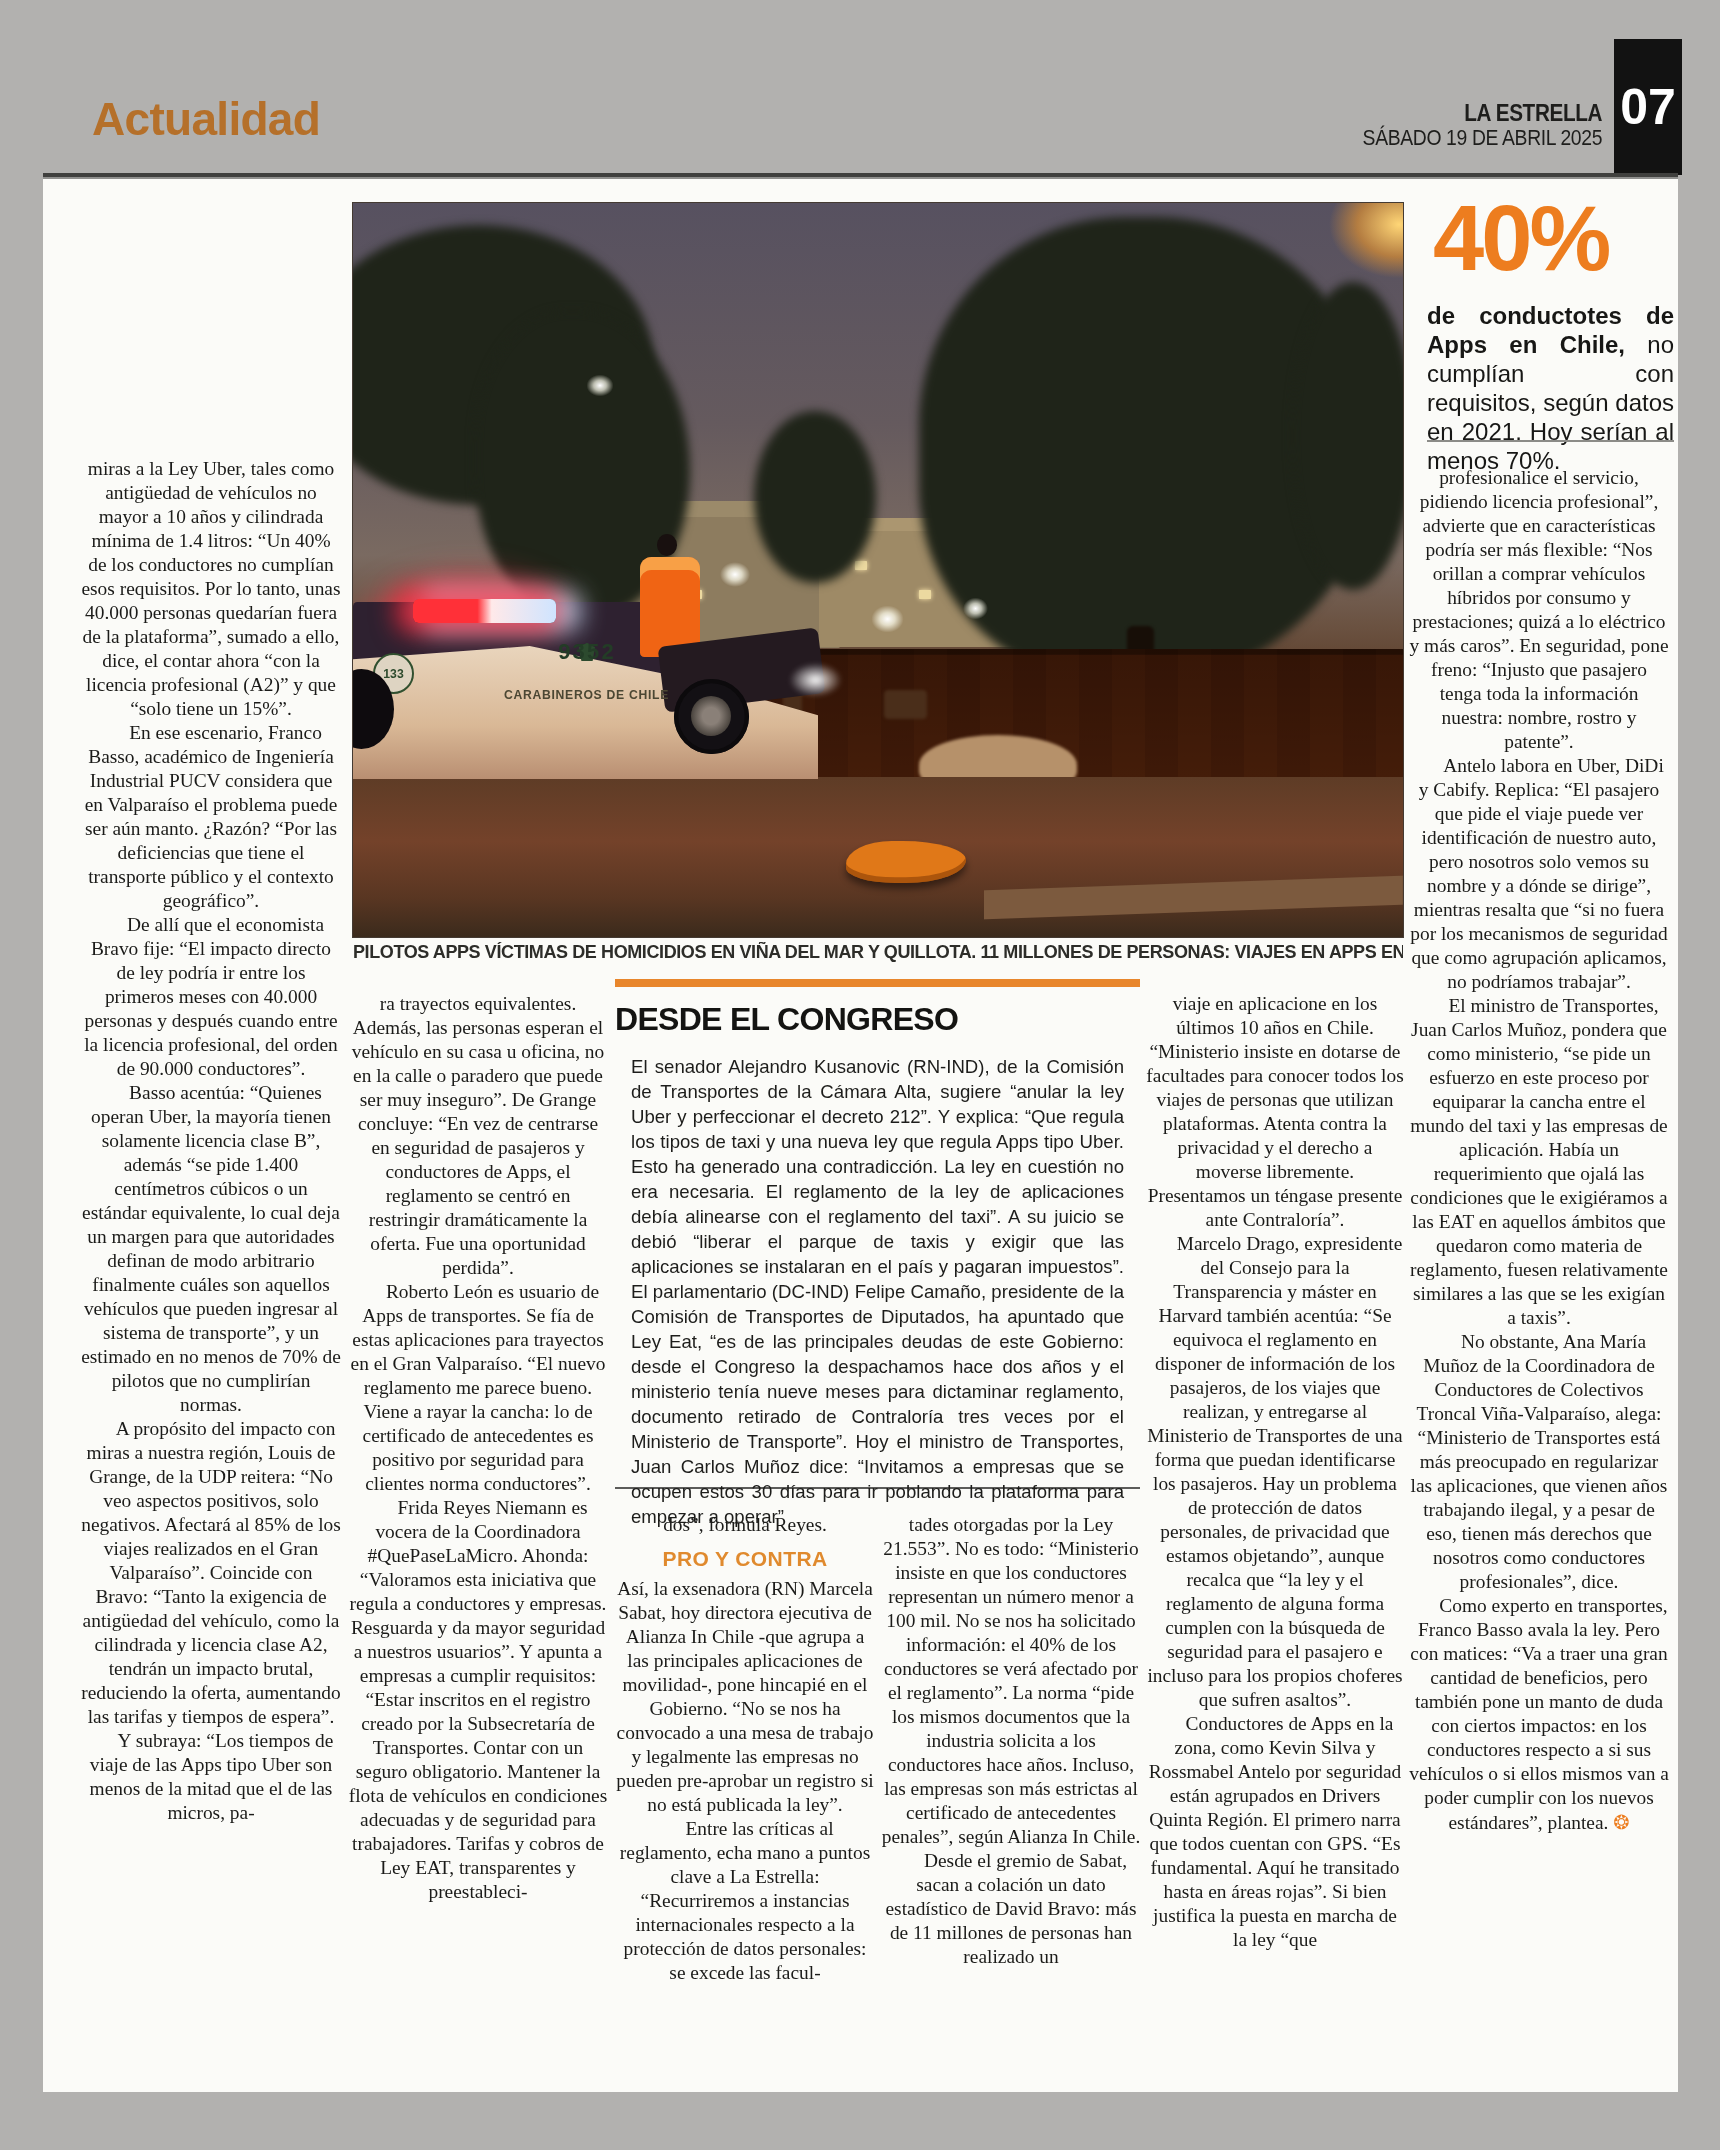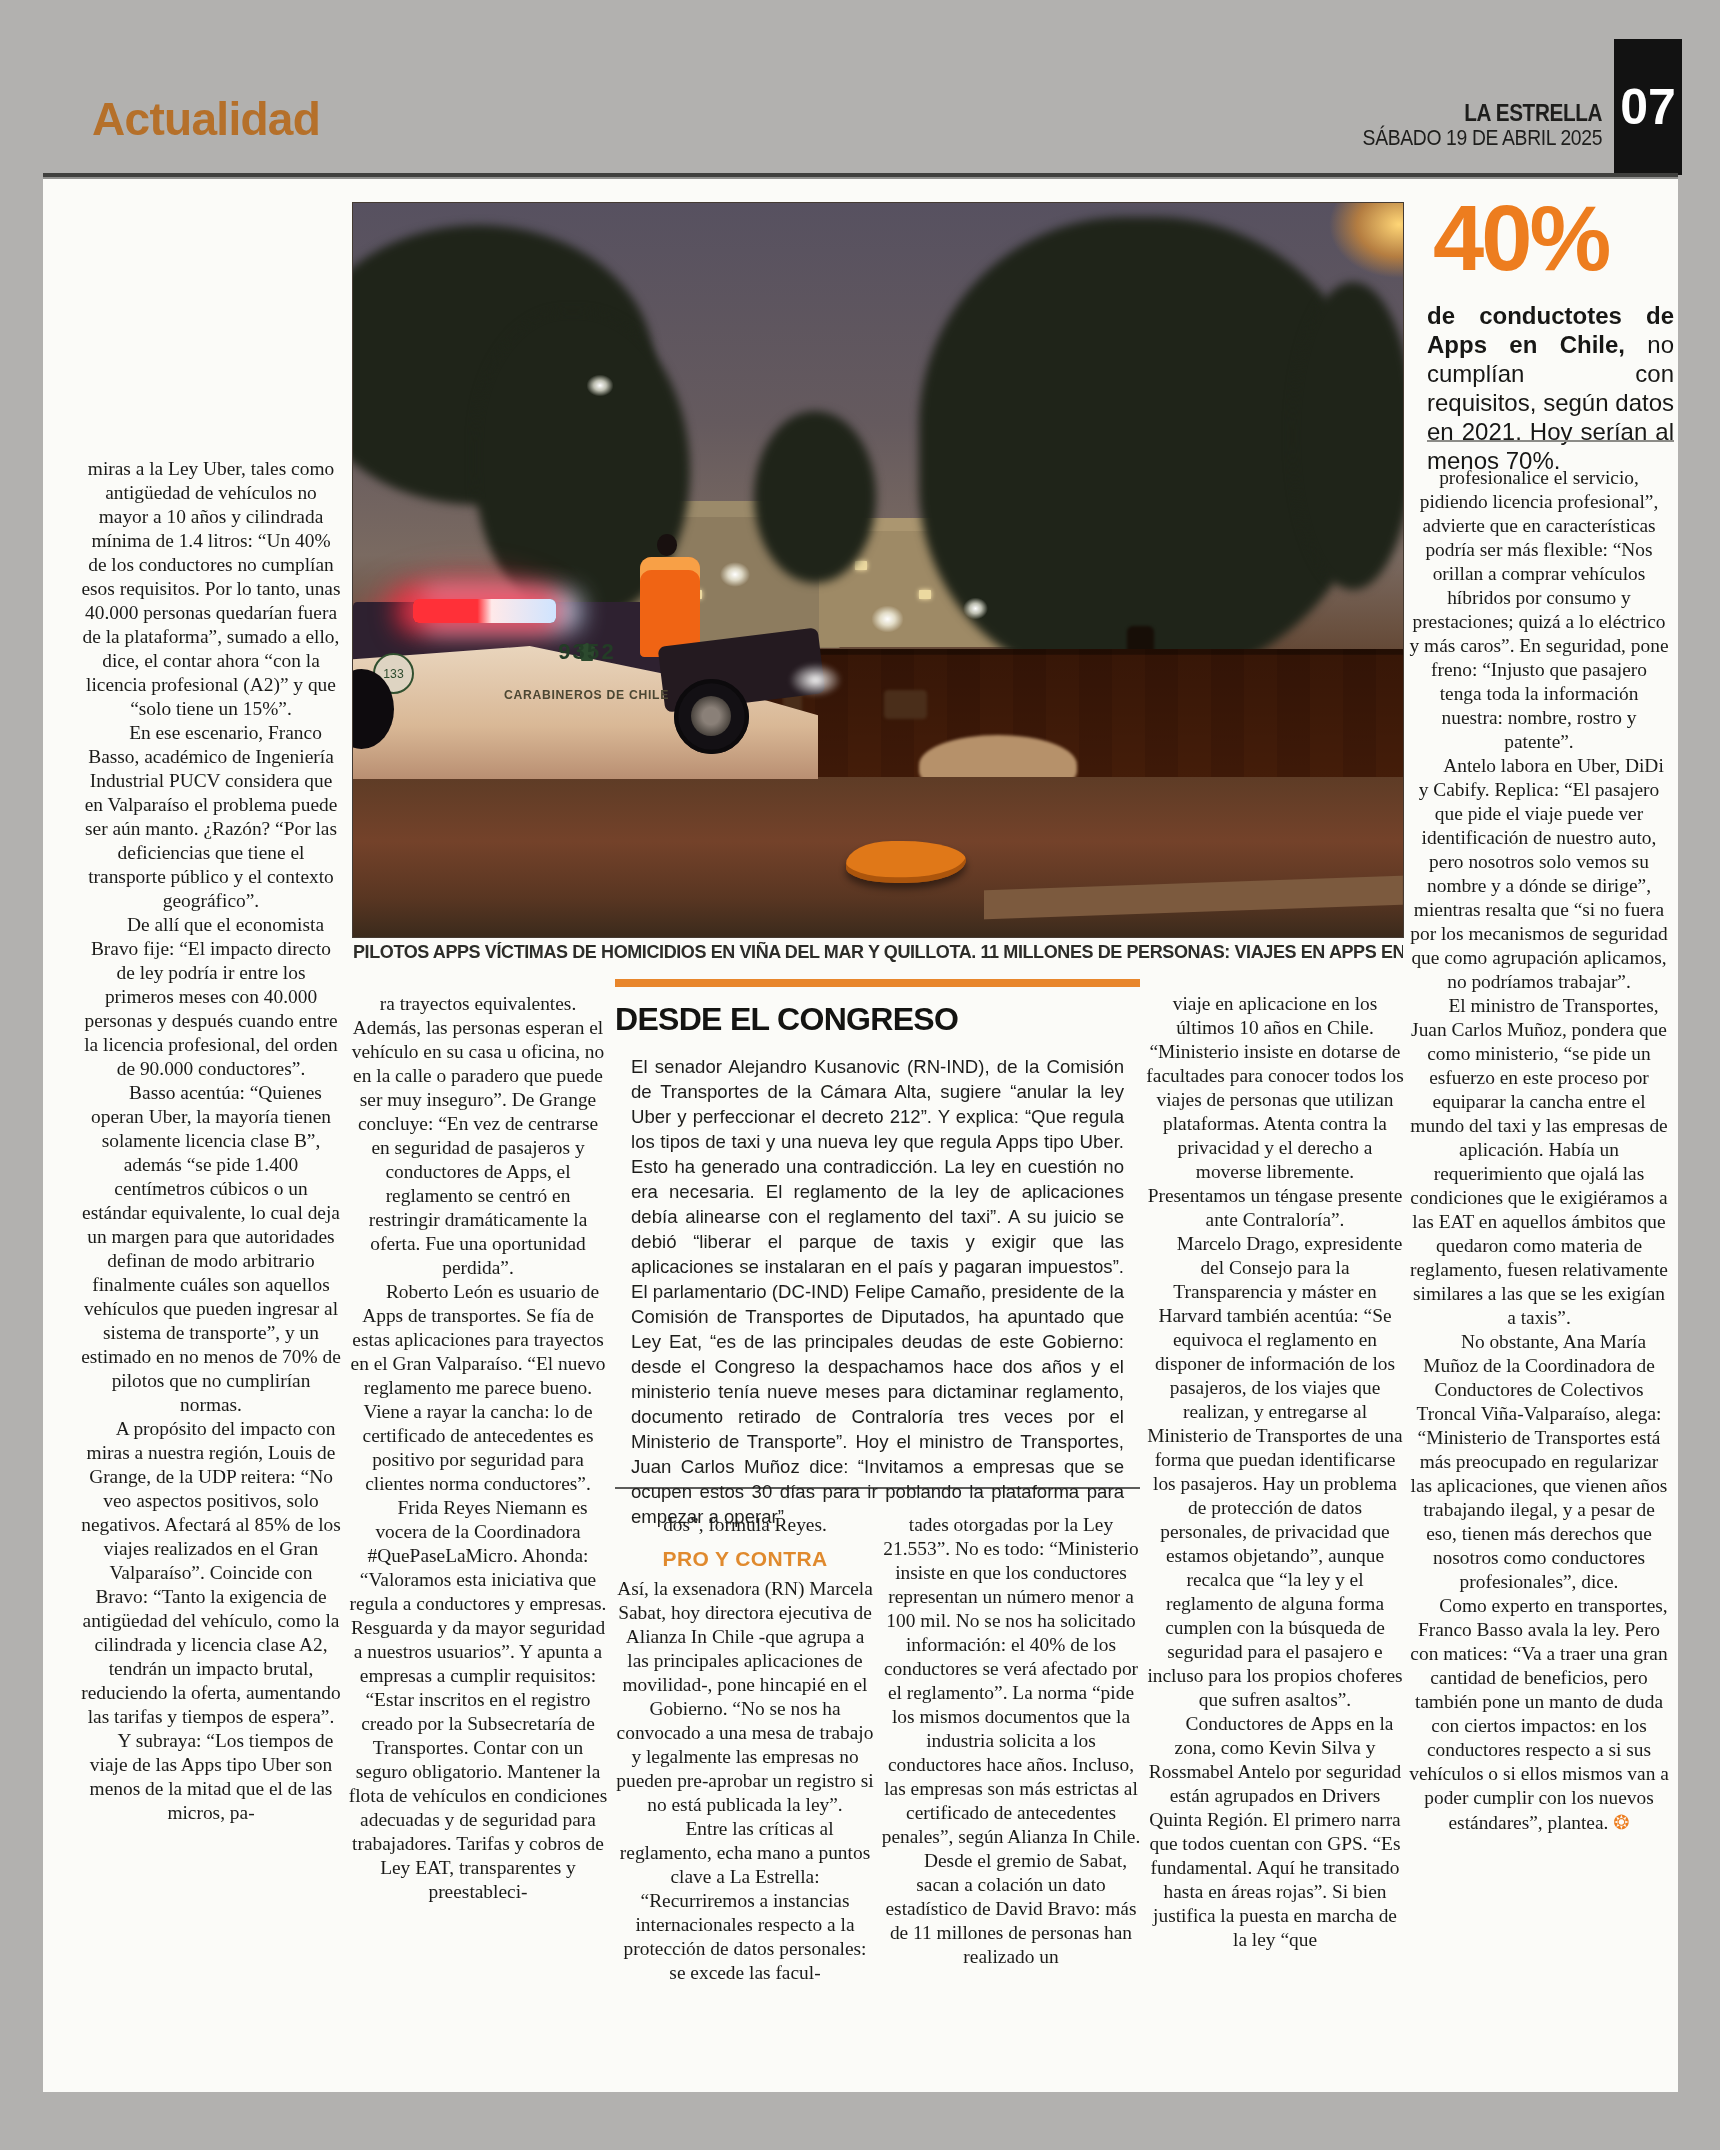--- a/index.html
+++ b/index.html
@@ -62,21 +62,21 @@
   .suv-body{left:0;top:443px;width:465px;height:133px;background:linear-gradient(180deg,#e9d5bd 0%,#d9b896 60%,#b98f72 100%);
             clip-path:polygon(0 10%,38% 0,60% 16%,74% 26%,100% 52%,100% 100%,0 100%);}
   .suv-hood{left:308px;top:434px;width:161px;height:66px;background:#241a20;transform:rotate(-7deg);border-radius:7.2px;}
   .headlight{left:436px;top:460px;width:53px;height:34px;border-radius:50%;filter:blur(2.9px);
              background:radial-gradient(closest-side,#fff,rgba(255,255,230,0));}
   .door-text{left:141px;top:449px;width:186px;text-align:center;color:#233c26;font-weight:800;
              font-size:22px;letter-spacing:2.2px;display:flex;align-items:center;justify-content:center;gap:5.7px;position:absolute;}
   .shield{width:16px;height:18.6px;background:#2c4a2e;clip-path:polygon(50% 0,100% 25%,85% 100%,15% 100%,0 25%);display:inline-block;}
   .agency-text{left:133px;top:485px;width:201px;text-align:center;color:#4b4733;font-weight:700;font-size:12.2px;letter-spacing:0.7px;}
   .roundel{left:20px;top:450px;width:37px;height:37px;border-radius:50%;background:#ded4c2;border:2.2px solid #31502f;
-           display:flex;align-items:center;justify-content:center;font-size:12.2px;font-weight:400;color:#2c4a2c;}
+           display:flex;align-items:center;justify-content:center;font-size:12.2px;font-weight:700;color:#2c4a2c;}
   .wheel{border-radius:50%;background:#131014;}
   .w-front{left:321px;top:476px;width:75px;height:75px;box-shadow:inset 0 0 0 4.3px #0c0a0c;}
   .rim{left:17px;top:17px;width:40px;height:40px;border-radius:50%;background:#6e665e;
        background:radial-gradient(circle,#8a8078 0 30%,#4a443e 70%);}
   .w-rear{left:-24.4px;top:466px;width:65px;height:80px;border-radius:50%;background:#0e0b0e;}
   .officer-head{left:304px;top:331px;width:20px;height:21.5px;border-radius:50%;background:#18100f;}
   .officer-vest{left:287px;top:354px;width:60px;height:100px;border-radius:11.5px 11.5px 4.3px 4.3px;background:#f06414;
                 filter:blur(0.7px);box-shadow:inset 0 13px 0 rgba(255,220,120,.5);}
 
   

